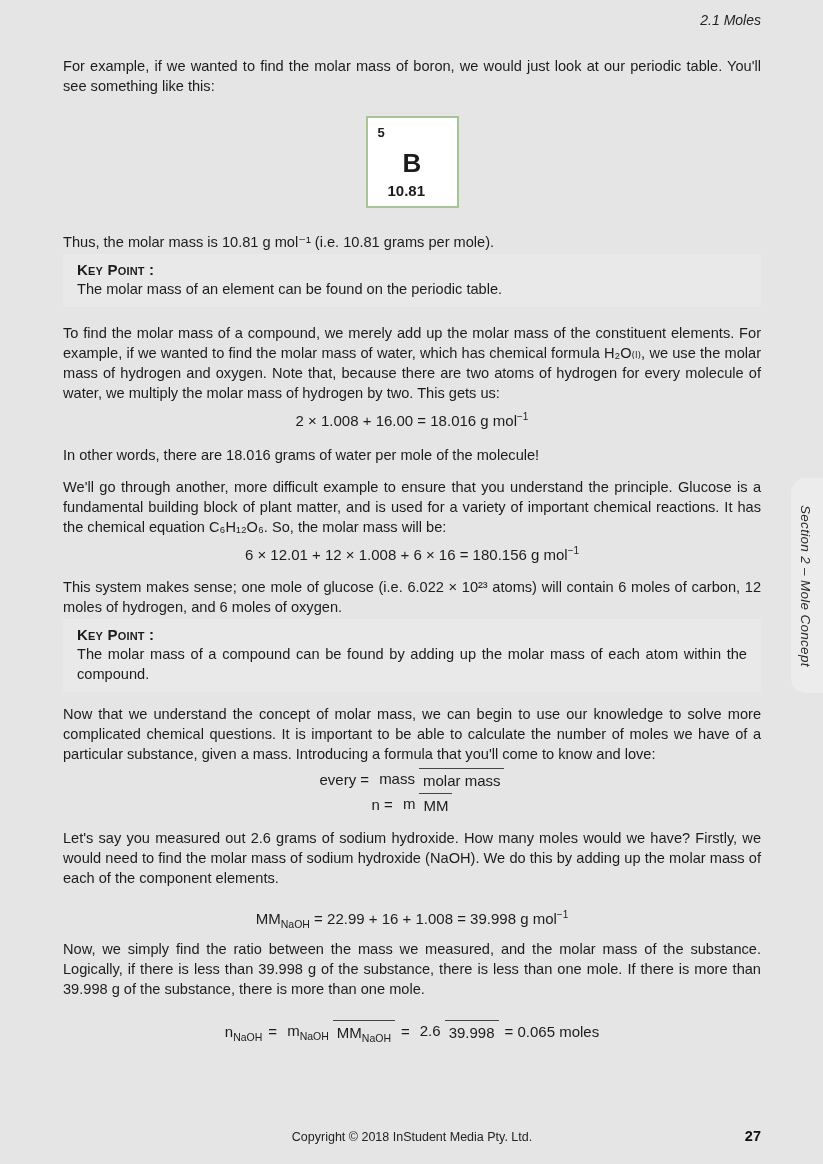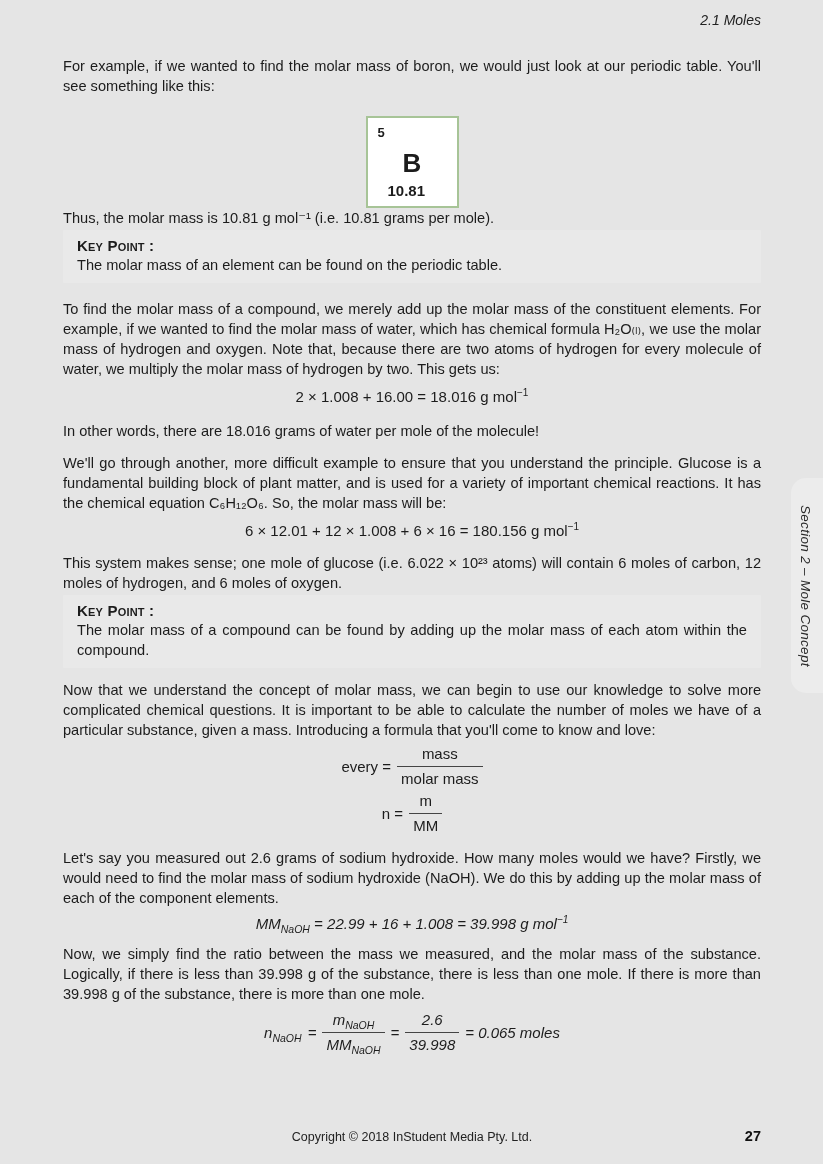--- a/index.html
+++ b/index.html
@@ -88,36 +88,36 @@
     align-items: center;
     font-size: 15px;
     line-height: 20px;
     gap: 6px;
     color: #1c1c1c;
   }
   .equation sup { font-size: 10px; vertical-align: super; line-height: 0; }
   .equation sub { font-size: 10.5px; vertical-align: sub; line-height: 0; }
   .frac {
     display: inline-flex;
-    flex-direction: column;
+    flex-direction: row;
     align-items: center;
     vertical-align: middle;
   }
   .frac .num { padding: 0 4px 2px 4px; text-align: center; }
   .frac .den { border-top: 1.2px solid #444; padding: 2px 4px 0 4px; text-align: right; }
   
   .mt2  { margin-top: 2px; }
   .mt4  { margin-top: 4px; }
-  .mt6  { margin-top: 6px; font-style: italic; }
+  .mt6  { margin-top: 21px; }
   .mt8  { margin-top: 8px; }
   .mt10 { margin-top: 10px; }
   .mt12 { margin-top: 12px; }
   .mt14 { margin-top: 14px; }
   .mt16 { margin-top: 16px; }
-  .mt24 { }
+  .mt24 { margin-top: 24px; }
   
   .side-tab {
     position: absolute;
     top: 478px;
     right: -14px;
     width: 46px;
     height: 215px;
     background: #ececec;
     border-radius: 15px;
     display: flex;

